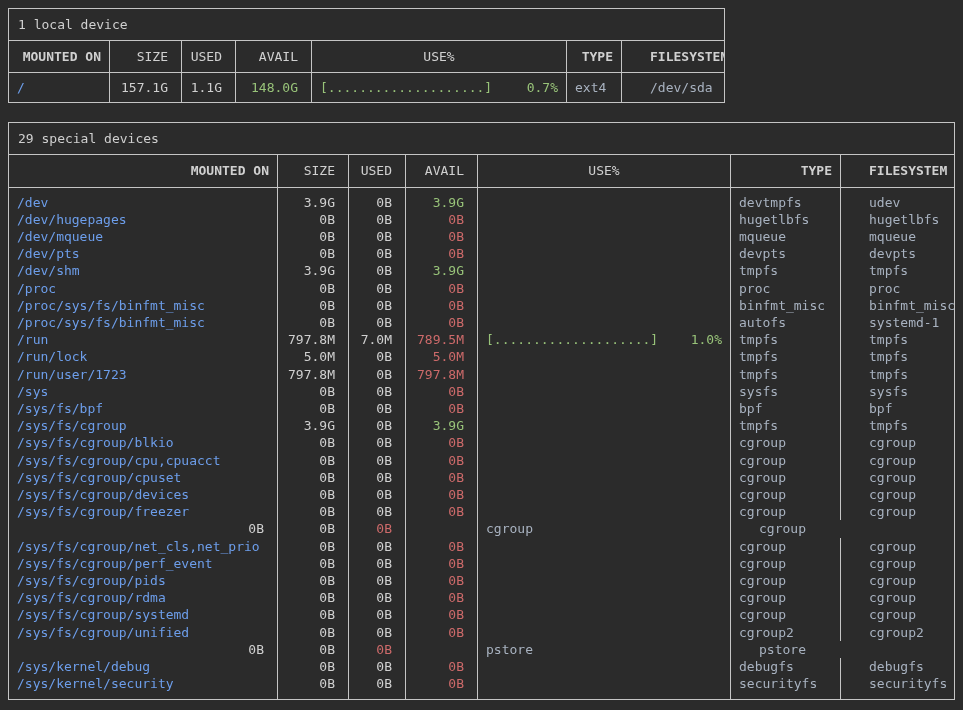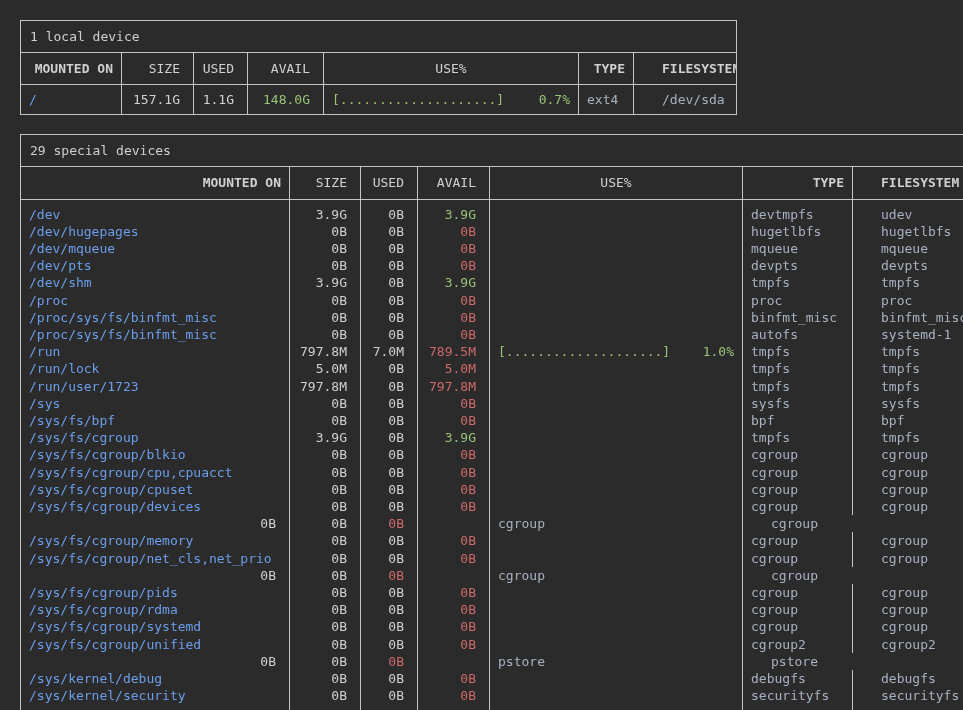--- a/index.html
+++ b/index.html
@@ -5,21 +5,21 @@
   * { margin: 0; padding: 0; box-sizing: border-box; }
   html, body {
     background: var(--bg, #2b2b2b);
     width: 963px;
     height: 710px;
     overflow: hidden;
     font-family: "DejaVu Sans Mono", "Liberation Mono", monospace;
     font-size: 13px;
     color: var(--fg, #d0d0d0);
   }
-  .terminal { padding: 20px; width: 963px; height: 710px; }
+  .terminal { padding: 8px; width: 963px; height: 710px; }
 
   .duf-table {
     border: 1px solid var(--border, #c5c5c5);
     margin-bottom: 19px;
     background: var(--bg, #2b2b2b);
   }
   .t1 { width: 717px; }
   .t2 { width: 947px; }
 
   .tbl-title {
@@ -261,46 +261,47 @@
         <div class="trow">
           <div class="cell c-mount">/sys/fs/cgroup/devices</div>
           <div class="cell c-num">0B</div>
           <div class="cell c-num">0B</div>
           <div class="cell c-num avail-red">0B</div>
           <div class="cell c-use"></div>
           <div class="cell c-type">cgroup</div>
           <div class="cell c-fs">cgroup</div>
         </div>
         <div class="trow">
-          <div class="cell c-num">0B</div>
-          <div class="cell c-num">0B</div>
-          <div class="cell c-num avail-red">0B</div>
-          <div class="cell c-use"></div>
-          <div class="cell c-type">cgroup</div>
-          <div class="cell c-fs">cgroup</div>
-        </div>
-        <div class="trow">
-          <div class="cell c-mount">/sys/fs/cgroup/memory</div>
+          <div class="cell c-mount">/sys/fs/cgroup/freezer</div>
+          <div class="cell c-num">0B</div>
+          <div class="cell c-num">0B</div>
+          <div class="cell c-num avail-red">0B</div>
+          <div class="cell c-use"></div>
+          <div class="cell c-type">cgroup</div>
+          <div class="cell c-fs">cgroup</div>
+        </div>
+        <div class="trow">
           <div class="cell c-num">0B</div>
           <div class="cell c-num">0B</div>
           <div class="cell c-num avail-red">0B</div>
           <div class="cell c-use"></div>
           <div class="cell c-type">cgroup</div>
           <div class="cell c-fs">cgroup</div>
         </div>
         <div class="trow">
           <div class="cell c-mount">/sys/fs/cgroup/net_cls,net_prio</div>
           <div class="cell c-num">0B</div>
           <div class="cell c-num">0B</div>
           <div class="cell c-num avail-red">0B</div>
           <div class="cell c-use"></div>
           <div class="cell c-type">cgroup</div>
           <div class="cell c-fs">cgroup</div>
         </div>
         <div class="trow">
+          <div class="cell c-mount">/sys/fs/cgroup/perf_event</div>
           <div class="cell c-num">0B</div>
           <div class="cell c-num">0B</div>
           <div class="cell c-num avail-red">0B</div>
           <div class="cell c-use"></div>
           <div class="cell c-type">cgroup</div>
           <div class="cell c-fs">cgroup</div>
         </div>
         <div class="trow">
           <div class="cell c-mount">/sys/fs/cgroup/pids</div>
           <div class="cell c-num">0B</div>

